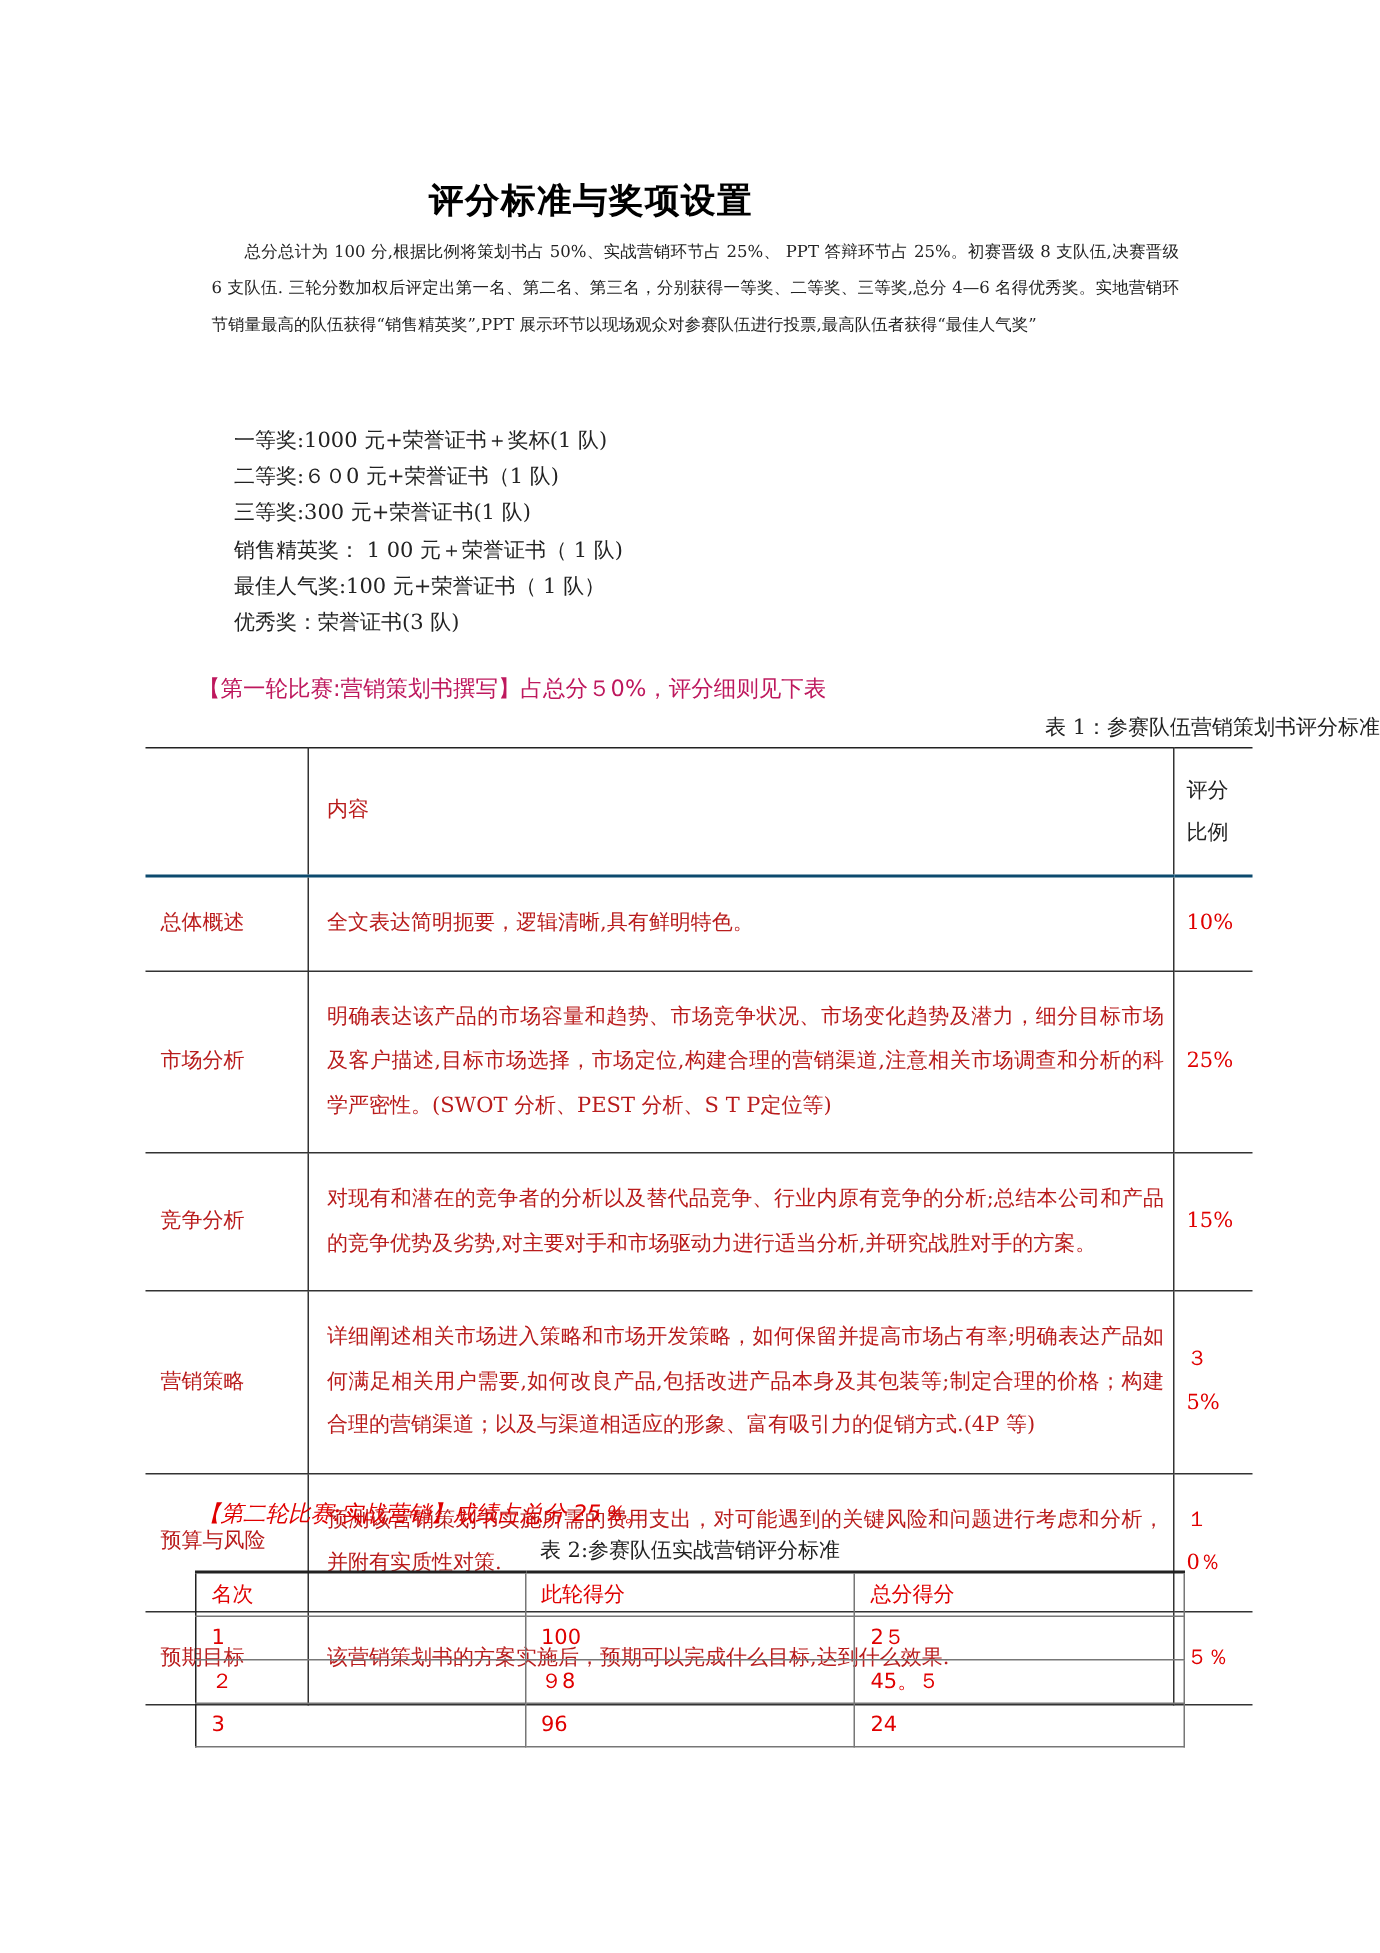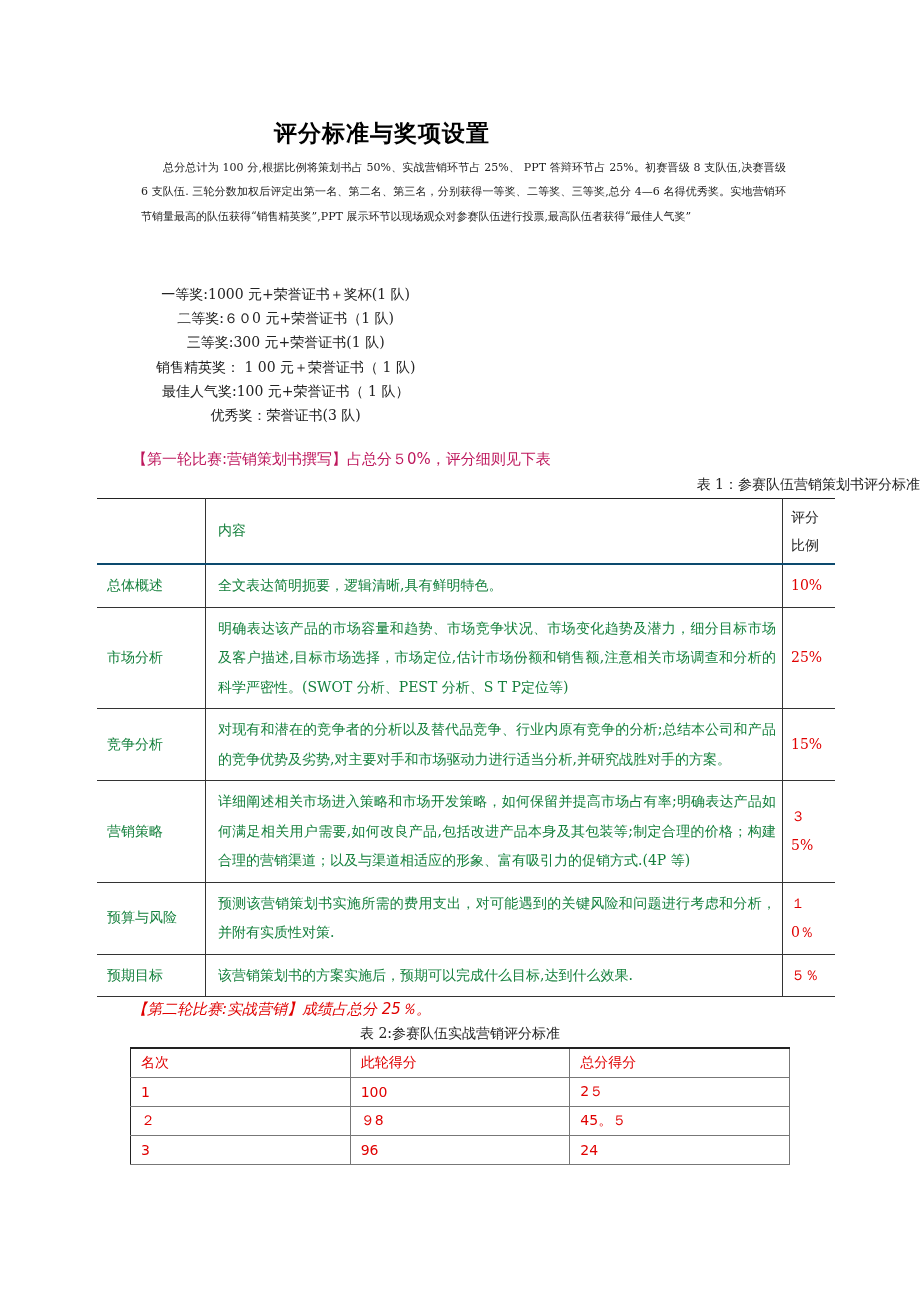--- a/index.html
+++ b/index.html
@@ -2,42 +2,42 @@
 <html><head>
   <meta charset="utf-8">
   <style>
     html, body { margin: 0; padding: 0; background: #ffffff; }
     body {
       width: 920px; height: 1302px; position: relative; overflow: hidden;
       font-family: "DejaVu Serif", "Liberation Serif", serif;
       color: #111;
     }
     .title {
-      position: absolute; top: 118px; left: 0; width: 764px; text-align: center;
+      position: absolute; top: 118px; left: 12px; width: 764px; text-align: center;
       font-family: "DejaVu Sans", sans-serif; font-weight: bold; font-size: 23px;
       letter-spacing: 1px; color: #000;
     }
     .intro {
       position: absolute; top: 156px; left: 141px; width: 645px;
       font-size: 11px; line-height: 24.4px; text-align: justify; color: #222;
     }
     .intro p { margin: 0; text-indent: 2em; }
     .awards { position: absolute; top: 282px; left: 156px; font-size: 14px; line-height: 24.2px; color: #222; }
-    .awards div { white-space: nowrap; text-align: center; }
+    .awards div { white-space: nowrap; }
     .round1 {
       position: absolute; top: 450px; left: 132px; font-size: 15px; color: #be185d;
       font-family: "DejaVu Sans", sans-serif; white-space: nowrap;
     }
     .caption1 {
       position: absolute; top: 476px; left: 0; width: 920px; text-align: right;
       font-size: 14px; color: #222;
     }
     table { border-collapse: collapse; position: absolute; }
     .t1 { top: 498px; left: 97px; width: 738px; font-size: 14px; }
-    .t1 td { border: 1px solid #333; padding: 6px 10px; vertical-align: middle; line-height: 29.5px; color: #15803d; }
+    .t1 td { border: 1px solid #333; padding: 16px 10px; vertical-align: middle; line-height: 29.5px; color: #b91c1c; }
     .t1 tr:first-child td { border-top: 1.5px solid #222; }
     .t1 td:first-child { border-left: none; width: 88px; }
     .t1 td:last-child { border-right: none; width: 36px; padding: 2px 8px; }
     .t1 td.content { text-align: justify; padding-left: 12px; padding-right: 6px; }
     .t1 tr.hdr td { height: 52px; }
     .t1 tr.hdr td.ratio { line-height: 28px; color: #222; }
     .t1 tr.hdr + tr td { border-top: 2px solid #0c4a6e; }
     .t1 td.ratio { color: #e00000; }
     .round2 {
       position: absolute; top: 1000px; left: 132px; font-size: 15px; color: #e00000;
@@ -82,21 +82,21 @@
       <div>比例</div>
     </td>
   </tr>
   <tr>
     <td>总体概述</td>
     <td class="content">全文表达简明扼要，逻辑清晰,具有鲜明特色。</td>
     <td class="ratio">10%</td>
   </tr>
   <tr>
     <td>市场分析</td>
-    <td class="content">明确表达该产品的市场容量和趋势、市场竞争状况、市场变化趋势及潜力，细分目标市场及客户描述,目标市场选择，市场定位,估计市场份额和销售额,注意相关市场调查和分析的科学严密性。(SWOT 分析、PEST 分析、S T P定位等)</td>
+    <td class="content">明确表达该产品的市场容量和趋势、市场竞争状况、市场变化趋势及潜力，细分目标市场及客户描述,目标市场选择，市场定位,构建合理的营销渠道,注意相关市场调查和分析的科学严密性。(SWOT 分析、PEST 分析、S T P定位等)</td>
     <td class="ratio">25%</td>
   </tr>
   <tr>
     <td>竞争分析</td>
     <td class="content">对现有和潜在的竞争者的分析以及替代品竞争、行业内原有竞争的分析;总结本公司和产品的竞争优势及劣势,对主要对手和市场驱动力进行适当分析,并研究战胜对手的方案。</td>
     <td class="ratio">15%</td>
   </tr>
   <tr>
     <td>营销策略</td>
     <td class="content">详细阐述相关市场进入策略和市场开发策略，如何保留并提高市场占有率;明确表达产品如何满足相关用户需要,如何改良产品,包括改进产品本身及其包装等;制定合理的价格；构建合理的营销渠道；以及与渠道相适应的形象、富有吸引力的促销方式.(4P 等)</td>

